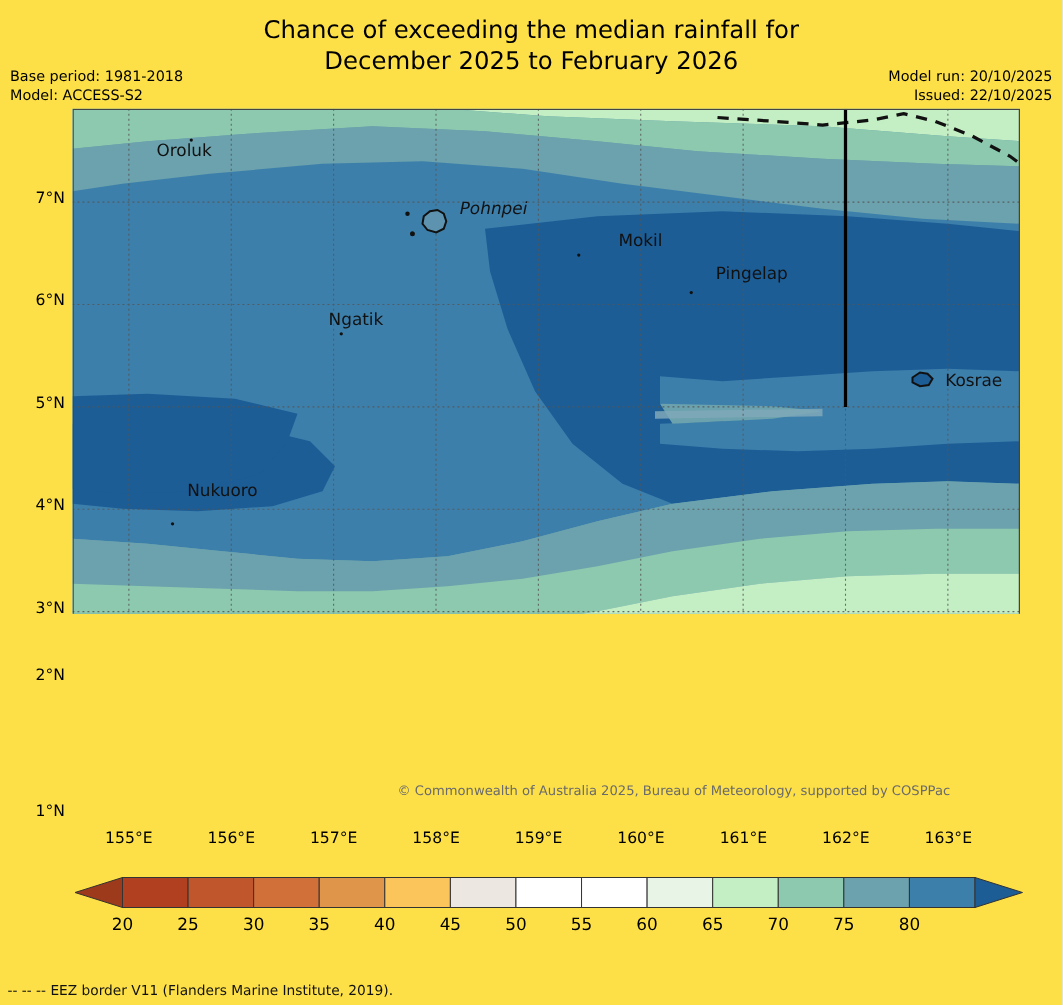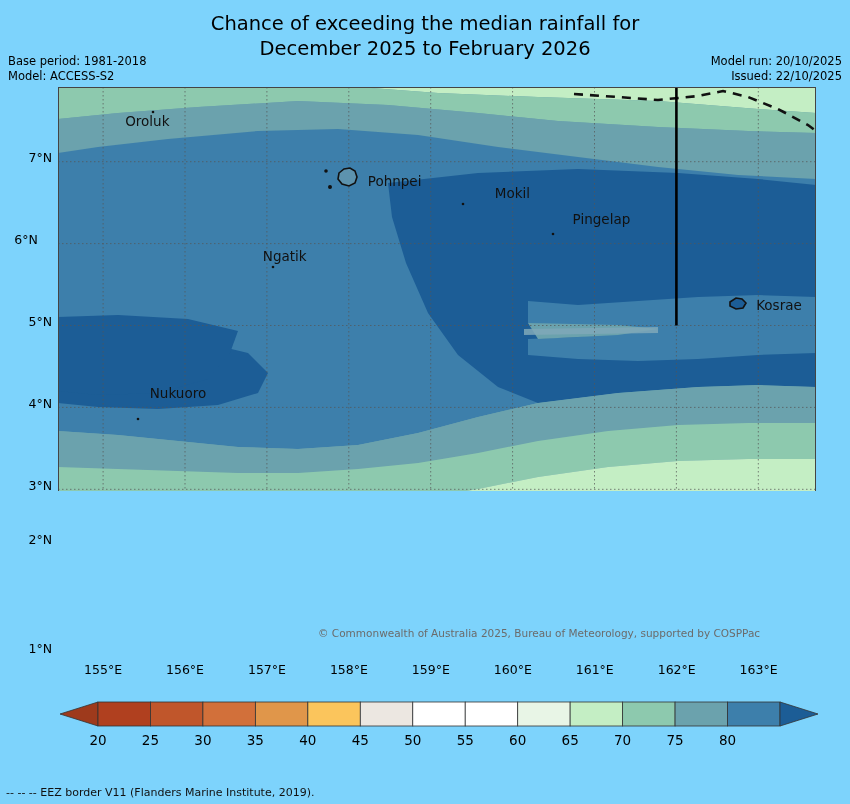--- a/index.html
+++ b/index.html
@@ -3,21 +3,21 @@
 <meta charset="utf-8">
 <style>
   * { box-sizing: border-box; }
   html, body {
     margin: 0; padding: 0;
     width: 850px; height: 804px;
     background: #ffffff;
     font-family: "DejaVu Sans", "Liberation Sans", sans-serif;
     overflow: hidden;
   }
-  #root { position: relative; width: 850px; height: 804px; background: #7dd3fc; }
+  #root { position: relative; width: 850px; height: 804px; background: #fde047; }
 
   
   .title {
     position: absolute; left: 0; top: 11px; width: 850px;
     text-align: center; font-size: 19.5px; color: #000;
     line-height: 25px; white-space: pre-line;
   }
 
   
   .ann { position: absolute; font-size: 11.5px; color: #000; line-height: 15px; }
@@ -243,38 +243,38 @@
           <circle cx="495" cy="147" r="1.3"></circle>
           <circle cx="80" cy="332" r="1.3"></circle>
           <circle cx="75" cy="545" r="1.3"></circle>
         </g>
       </g>
 
       <rect x="0.5" y="0.5" width="757" height="567" fill="none" stroke="#444" stroke-width="1"></rect>
     </svg>
 
     <div class="maplabel" style="left: 67.1957px; top: 26.2439px;">Oroluk</div>
-    <div class="maplabel" style="left: 309.756px; top: 86px;">Pohnpei</div>
+    <div class="maplabel" style="left: 309.756px; top: 72px; font-style: italic;">Pohnpei</div>
     <div class="maplabel" style="left: 436.772px; top: 97.5512px;">Mokil</div>
     <div class="maplabel" style="left: 514.621px; top: 123.779px;">Pingelap</div>
     <div class="maplabel" style="left: 204.865px; top: 160.662px;">Ngatik</div>
     <div class="maplabel" style="left: 698.179px; top: 209.84px;">Kosrae</div>
     <div class="maplabel" style="left: 91.7795px; top: 298.359px;">Nukuoro</div>
     <div class="maplabel" style="left: 63.9178px; top: 540.149px;">Kapingamarangi</div>
   </div>
 
   <div class="copyright">© Commonwealth of Australia 2025, Bureau of Meteorology, supported by COSPPac</div>
 
   <div id="yticks">
       <div class="ylab" style="top: 648.443px;">1°N</div>
       <div class="ylab" style="top: 539px;">2°N</div>
       <div class="ylab" style="top: 484.518px;">3°N</div>
       <div class="ylab" style="top: 402.556px;">4°N</div>
       <div class="ylab" style="top: 320.593px;">5°N</div>
-      <div class="ylab" style="top: 238.631px; text-align: center;">6°N</div>
+      <div class="ylab" style="top: 238.631px;">6°N</div>
       <div class="ylab" style="top: 156.668px;">7°N</div>
     </div>
   <div id="xticks">
       <div class="xlab" style="left: 103.07px;">155°E</div>
       <div class="xlab" style="left: 185.016px;">156°E</div>
       <div class="xlab" style="left: 266.962px;">157°E</div>
       <div class="xlab" style="left: 348.908px;">158°E</div>
       <div class="xlab" style="left: 430.854px;">159°E</div>
       <div class="xlab" style="left: 512.8px;">160°E</div>
       <div class="xlab" style="left: 594.746px;">161°E</div>

